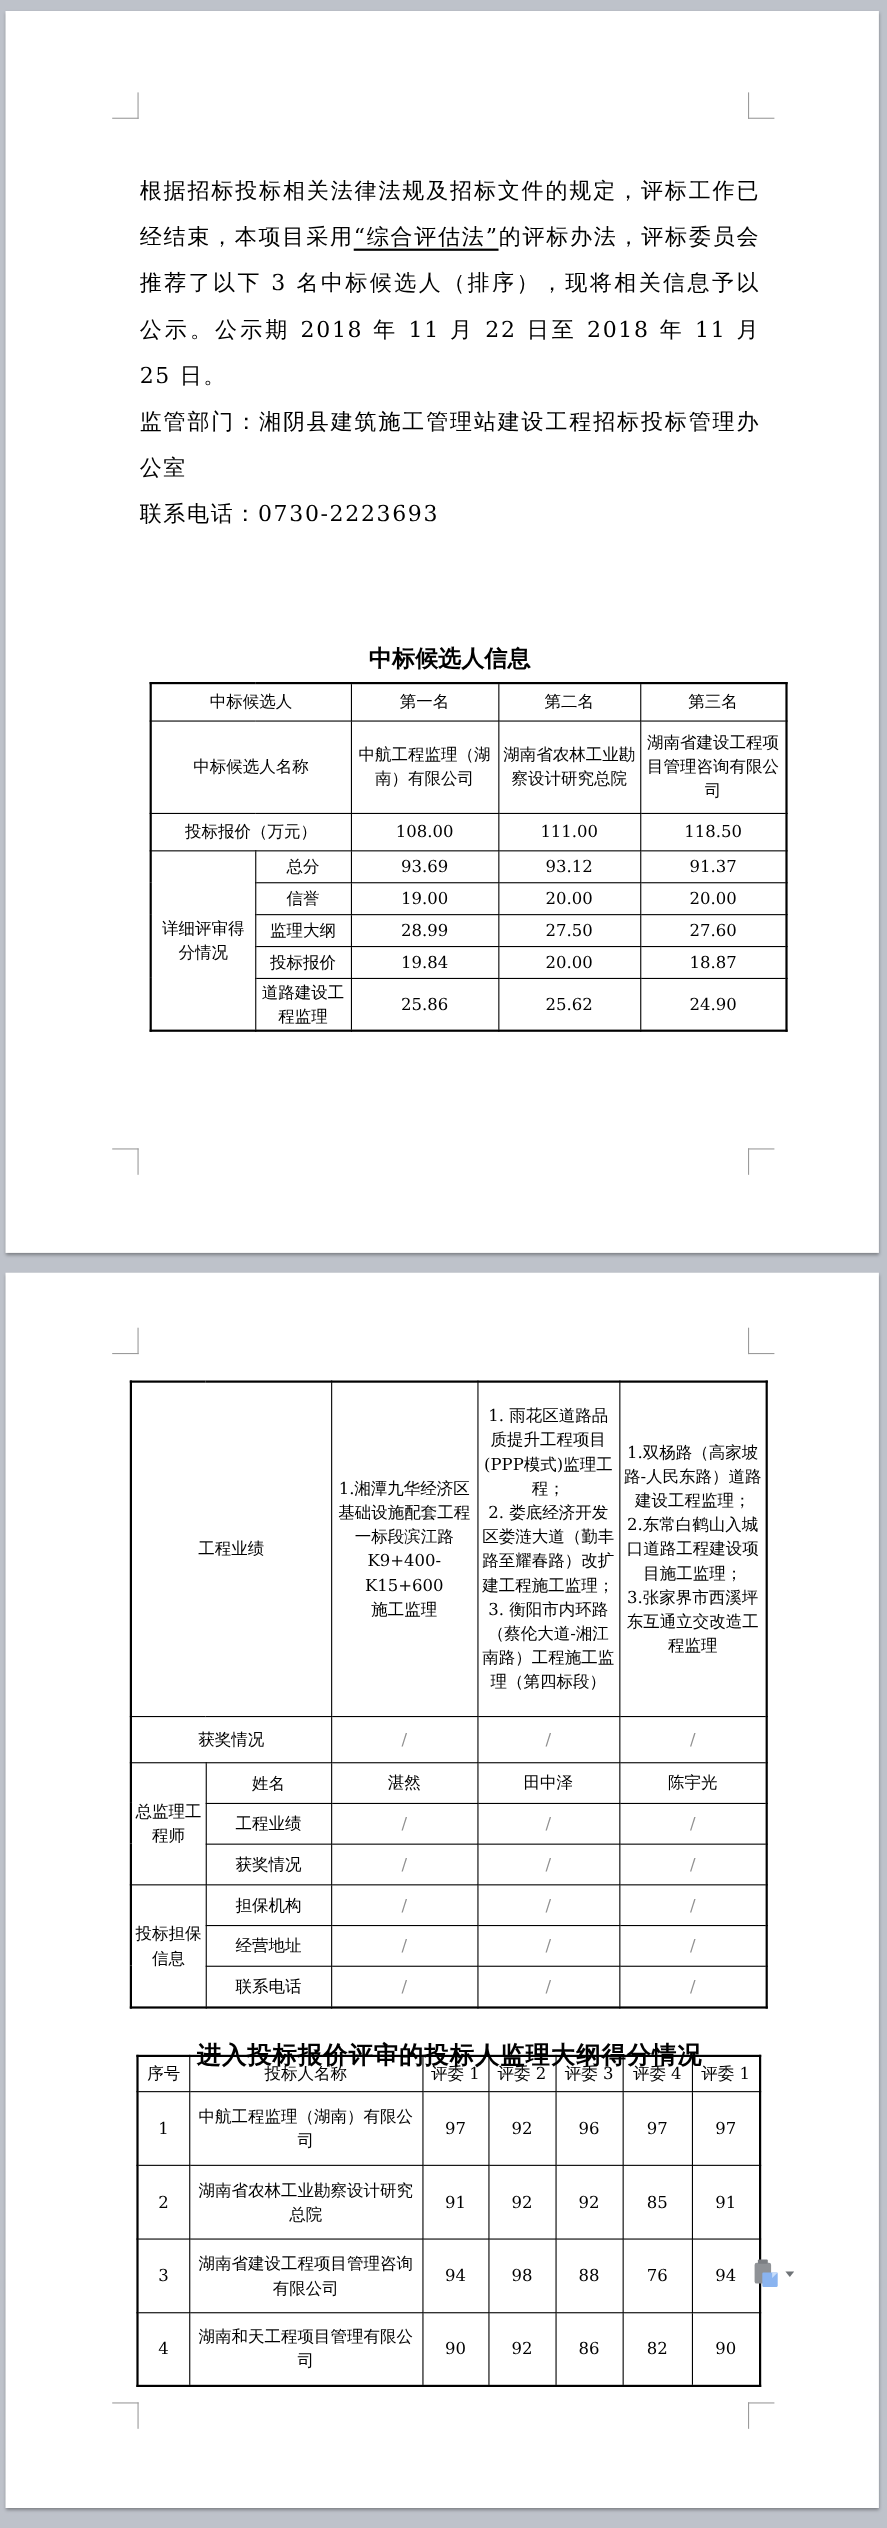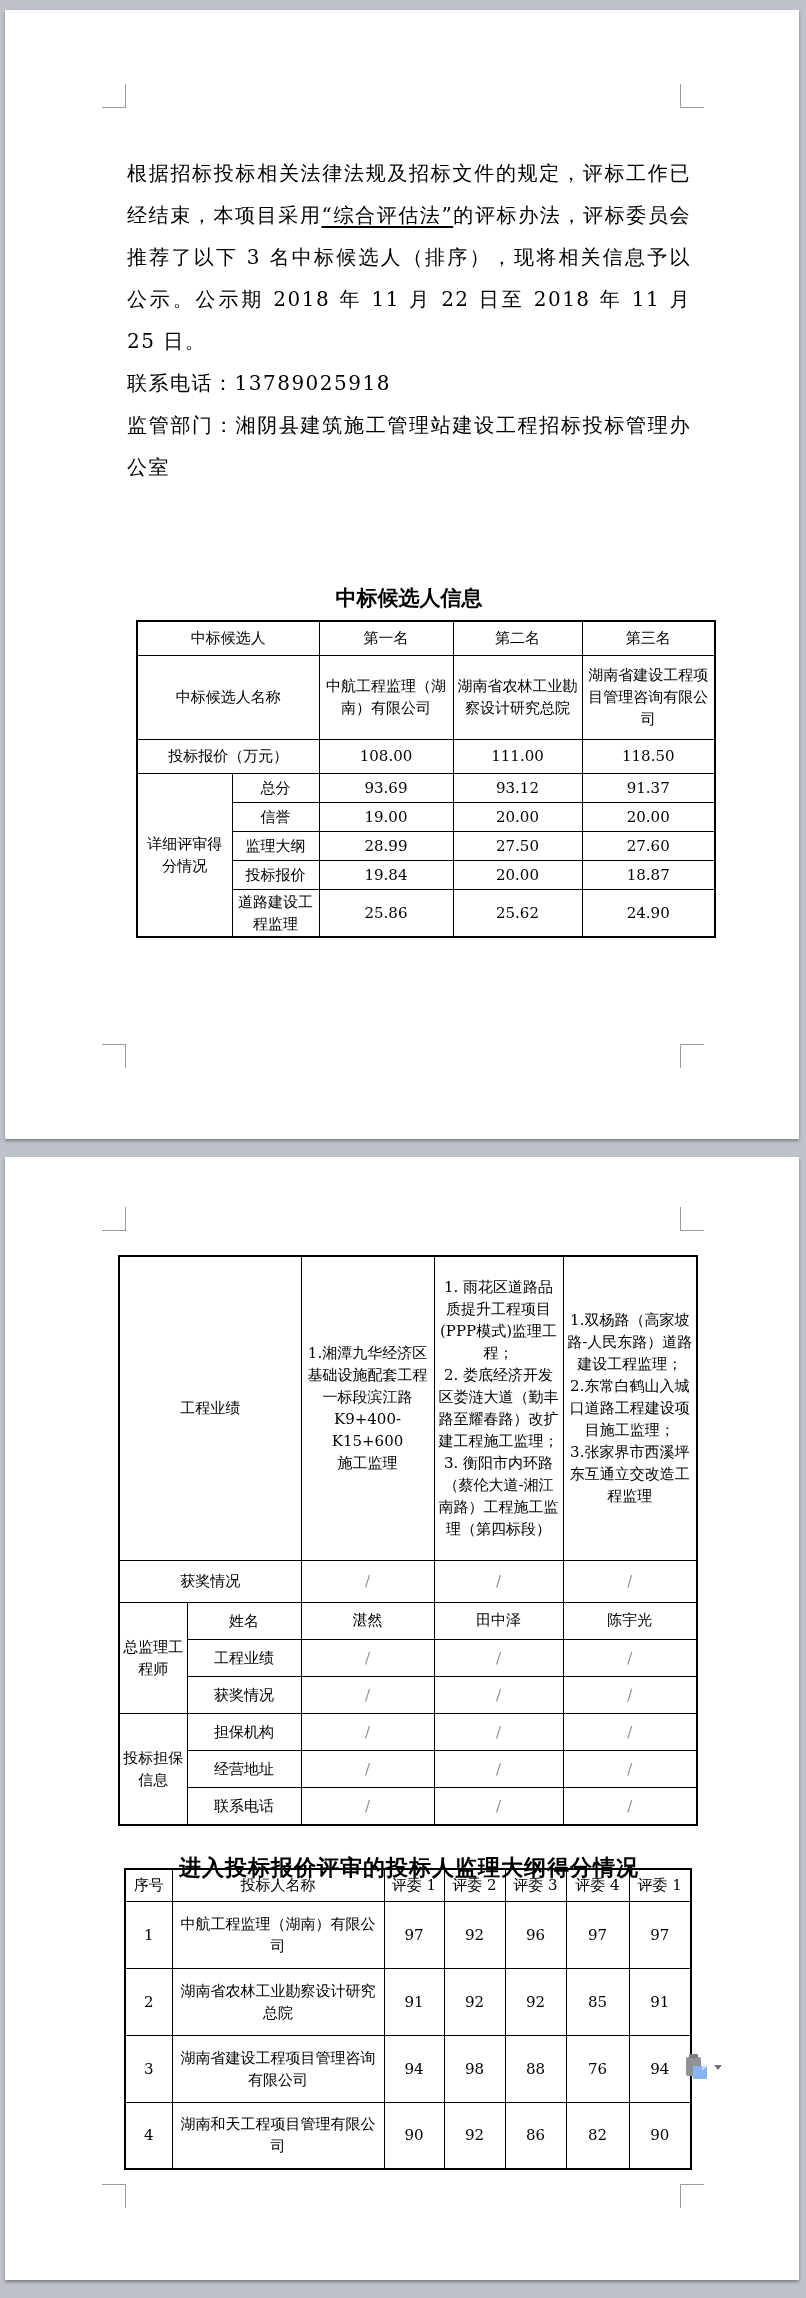--- a/index.html
+++ b/index.html
@@ -58,22 +58,22 @@
 <div class="canvas">
 
   <div class="page page1">
     <div class="mark rb" style="left:97px;top:74px;"></div>
     <div class="mark lb" style="left:675px;top:74px;"></div>
     <div class="mark rt" style="left:97px;top:1034px;"></div>
     <div class="mark lt" style="left:675px;top:1034px;"></div>
 
     <div class="textflow">
       <p><span>根据招标投标相关法律法规及招标文件的规定，评标工作已经结束，本项目采用</span><span class="ul">“综合评估法”</span><span>的评标办法，评标委员会推荐了以下 3 名中标候选人（排序），现将相关信息予以公示。公示期 2018 年 11 月 22 日至 2018 年 11 月 25 日。</span></p>
-      <p>联系电话：13789025918</p>
       <p>监管部门：湘阴县建筑施工管理站建设工程招标投标管理办公室</p>
+      <p>联系电话：0730-2223693</p>
     </div>
 
     <h3 class="doc-title t1title">中标候选人信息</h3>
 
     <table class="tbl tbl1">
       <colgroup>
           <col style="width:95px">
           <col style="width:87px">
           <col style="width:134px">
           <col style="width:129px">

